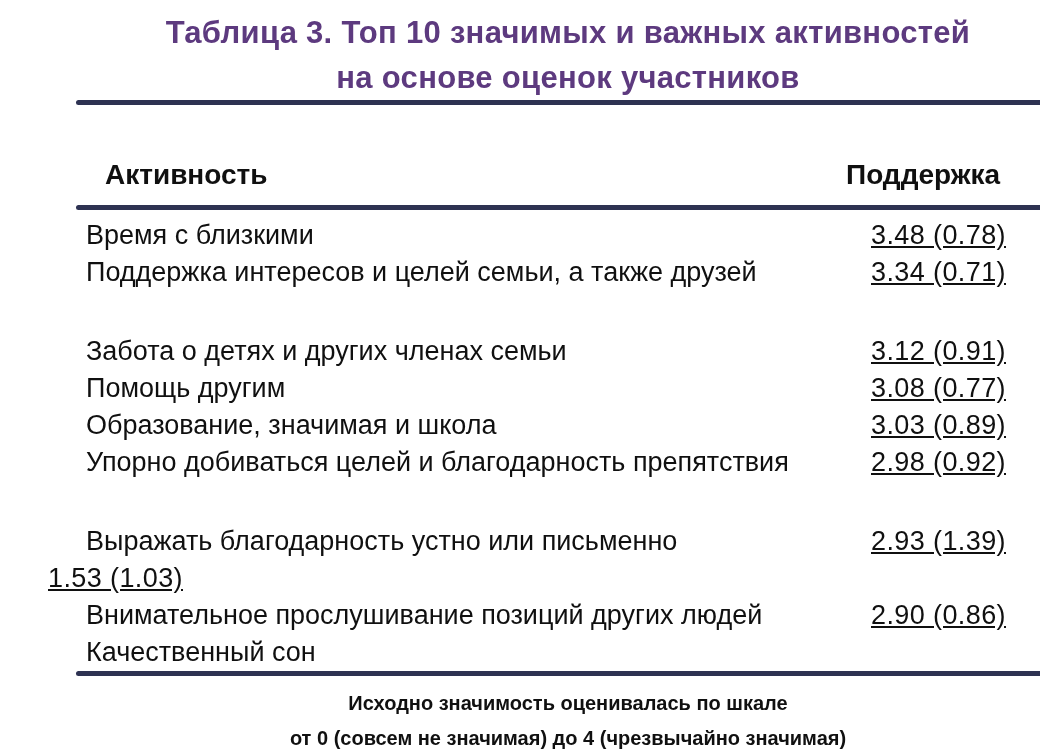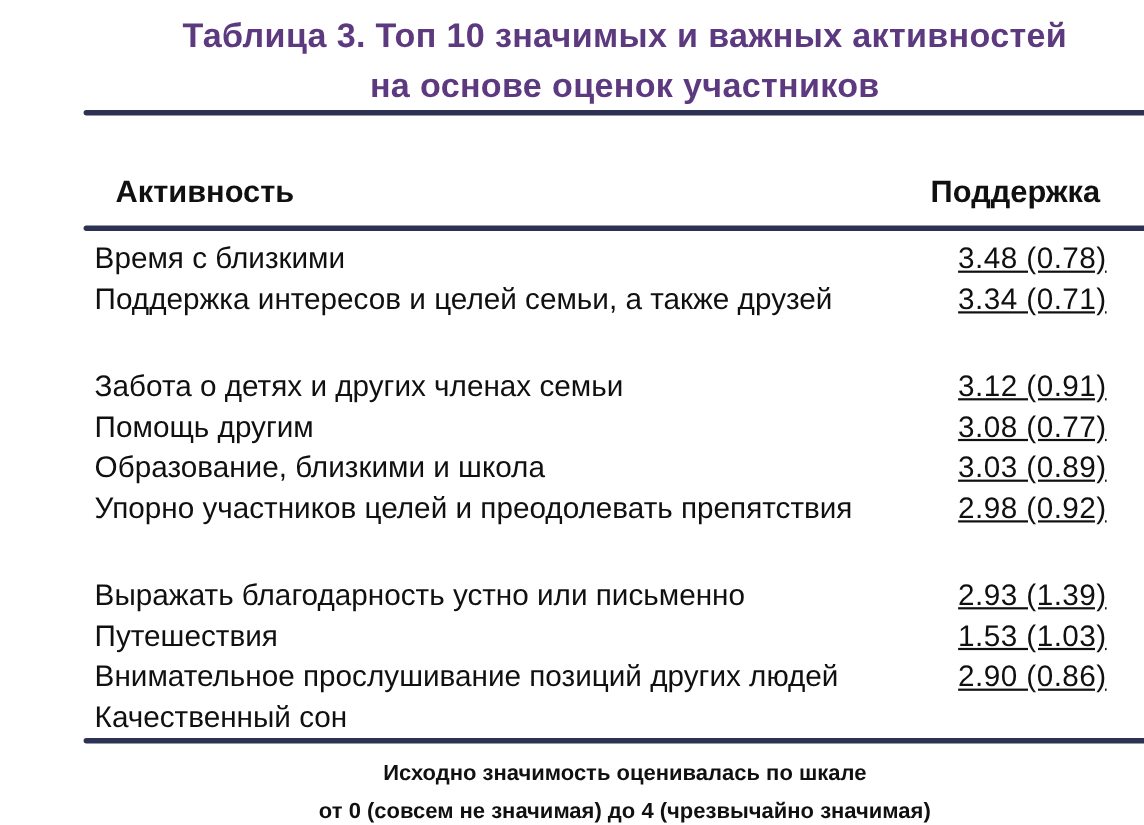--- a/index.html
+++ b/index.html
@@ -94,36 +94,35 @@
     <div class="group">
       <div class="row">
         <div class="activity">Забота о детях и других членах семьи</div>
         <div class="value">3.12 (0.91)</div>
       </div>
       <div class="row">
         <div class="activity">Помощь другим</div>
         <div class="value">3.08 (0.77)</div>
       </div>
       <div class="row">
-        <div class="activity">Образование, близкими и школа</div>
+        <div class="activity">Образование, значимая и школа</div>
         <div class="value">3.03 (0.89)</div>
       </div>
       <div class="row">
-        <div class="activity">Упорно участников целей и преодолевать препятствия</div>
+        <div class="activity">Упорно добиваться целей и благодарность препятствия</div>
         <div class="value">2.98 (0.92)</div>
       </div>
     </div>
 
     <div class="group">
       <div class="row">
         <div class="activity">Выражать благодарность устно или письменно</div>
         <div class="value">2.93 (1.39)</div>
       </div>
       <div class="row">
-        <div class="activity">Путешествия</div>
         <div class="value">1.53 (1.03)</div>
       </div>
       <div class="row">
         <div class="activity">Внимательное прослушивание позиций других людей</div>
         <div class="value">2.90 (0.86)</div>
       </div>
       <div class="row">
         <div class="activity">Качественный сон</div>
       </div>
     </div>

